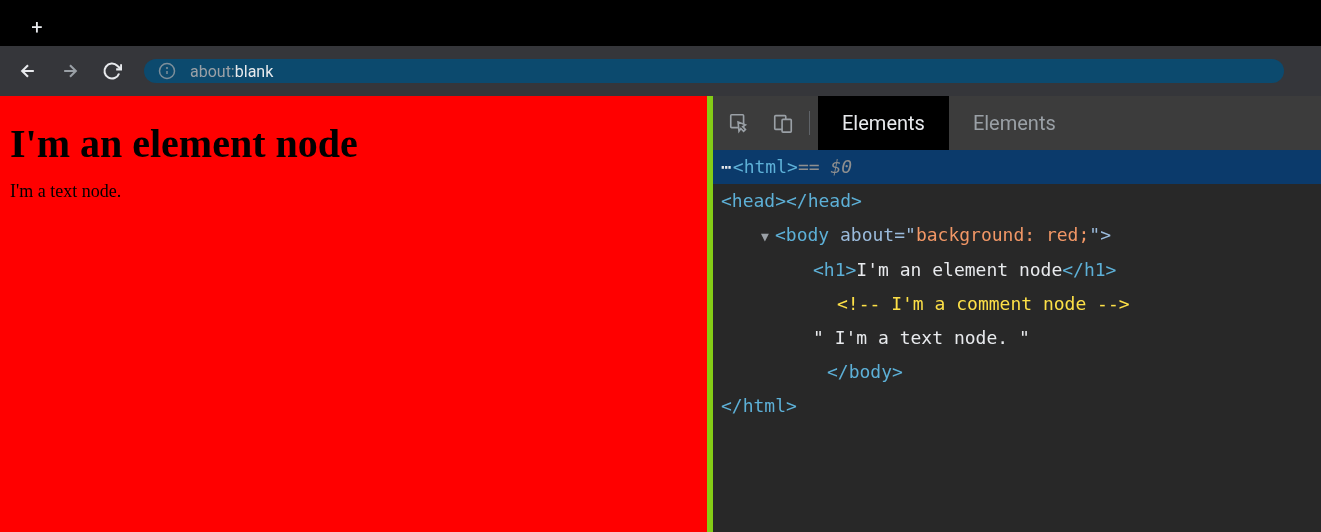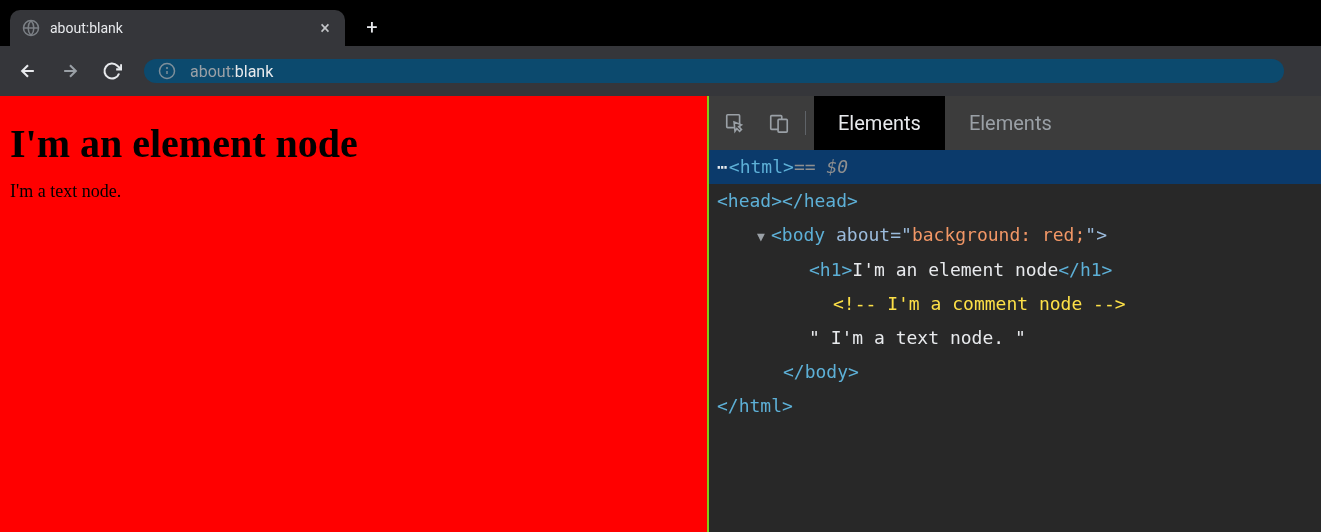--- a/index.html
+++ b/index.html
@@ -23,55 +23,47 @@
   .address-bar .info { width: 18px; height: 18px; margin-right: 14px; opacity: 0.8; }
   .address-bar .url-bold { color: #e8eaed; }
   
   
   .content { flex: 1; display: flex; overflow: hidden; }
   .page { flex: 1; background: red; padding: 10px; color: #000; font-family: "Times New Roman", serif; overflow: hidden; }
   .page h1 { font-size: 40px; font-weight: bold; margin: 14px 0; }
   .page .text-node { font-size: 18px; margin-top: 10px; }
   
   
-  .devtools { width: 614px; background: #242424; display: flex; flex-direction: column; border-left: 2px solid #84cc16; }
+  .devtools { width: 614px; background: #242424; display: flex; flex-direction: column; border-left: 6px solid #84cc16; }
   .dt-header { height: 54px; background: #3c3c3c; display: flex; align-items: center; }
   .dt-icon { width: 36px; height: 36px; display: flex; align-items: center; justify-content: center; color: #9aa0a6; cursor: pointer; margin-left: 8px; }
   .dt-divider { width: 1px; height: 24px; background: #5f6368; margin: 0 8px; }
   .dt-tab { height: 54px; padding: 0 24px; display: flex; align-items: center; color: #9aa0a6; font-size: 20px; cursor: pointer; }
   .dt-tab.active { background: #000; color: #e8eaed; }
   
   .dt-body { flex: 1; background: #282828; font-family: Menlo, Consolas, monospace; font-size: 18px; line-height: 1.9; padding-top: 0; overflow: auto; }
   .dt-line { white-space: pre; padding-left: 8px; }
   .dt-selected { background: #0b3a6b; display: flex; align-items: center; padding-left: 8px; }
   .dt-dots { color: #e8eaed; letter-spacing: 1px; }
   .tag { color: #5db0d7; }
   .attr-name { color: #9bbbdc; }
   .attr-val { color: #f29766; }
   .dimmed { color: #8f8f8f; font-style: italic; }
   .text-content { color: #e8eaed; }
   .comment { color: #fde047; margin-left: 24px; }
   .arrow { color: #9aa0a6; display: inline-block; width: 14px; font-size: 13px; }
   .indent1 { }
-  .indent2 { padding-left: 74px; }
+  .indent2 { padding-left: 114px; }
   .indent3 { padding-left: 100px; }
 </style>
 </head>
 <body>
 
 <div class="browser">
   <div class="tab-bar">
-    <div class="tab">
-      <svg class="globe" viewBox="0 0 24 24" fill="none" stroke="#9aa0a6" stroke-width="2">
-          <circle cx="12" cy="12" r="10"></circle>
-          <path d="M2 12h20M12 2a15 15 0 0 1 0 20M12 2a15 15 0 0 0 0 20"></path>
-        </svg>
-      <span class="title">about:blank</span>
-      <span class="close">×</span>
-    </div>
     <div class="new-tab">+</div>
   </div>
 
   <div class="toolbar">
     <div class="nav-btn enabled">
       <svg width="20" height="20" viewBox="0 0 24 24" fill="none" stroke="currentColor" stroke-width="2.5">
           <path d="M19 12H5M12 19l-7-7 7-7"></path>
         </svg>
     </div>
     <div class="nav-btn">

